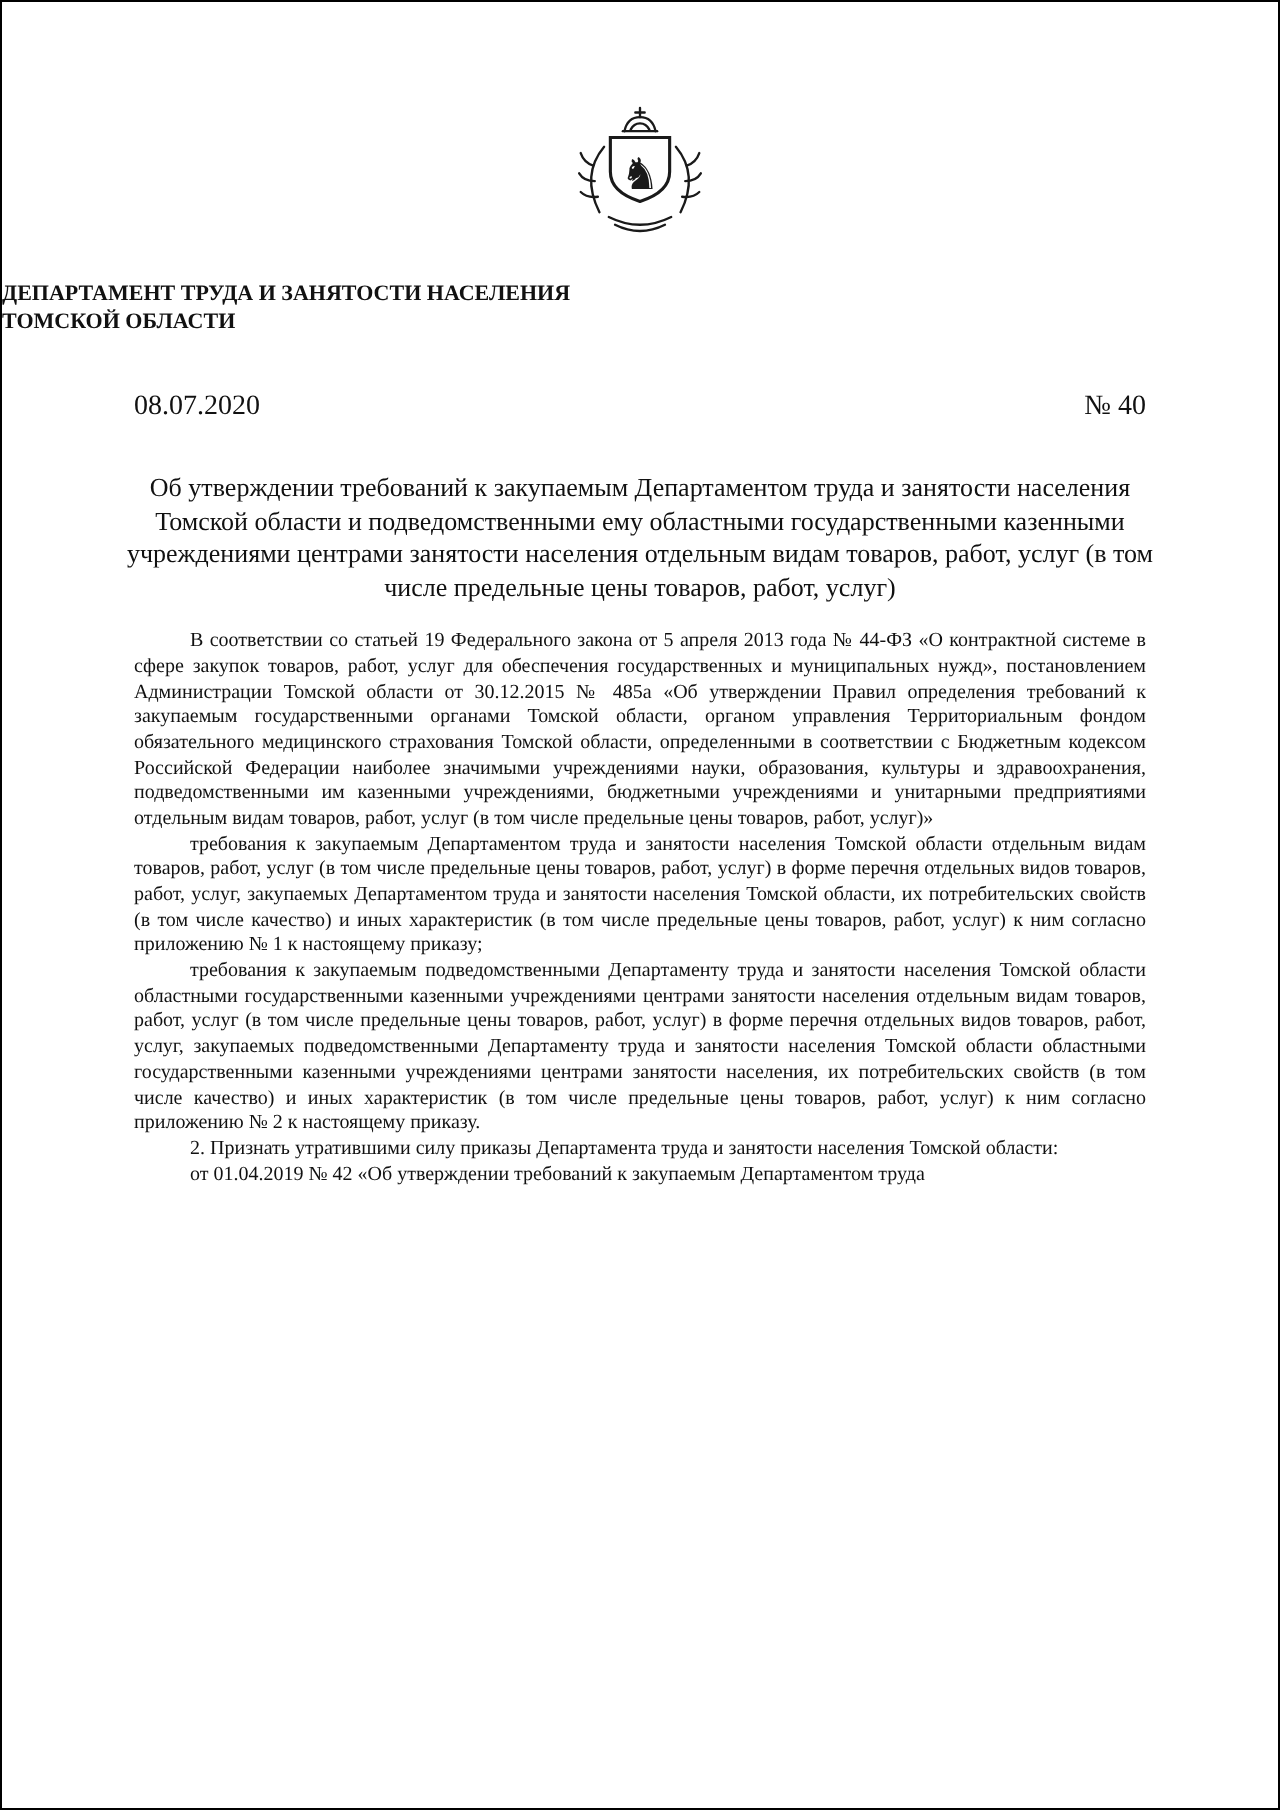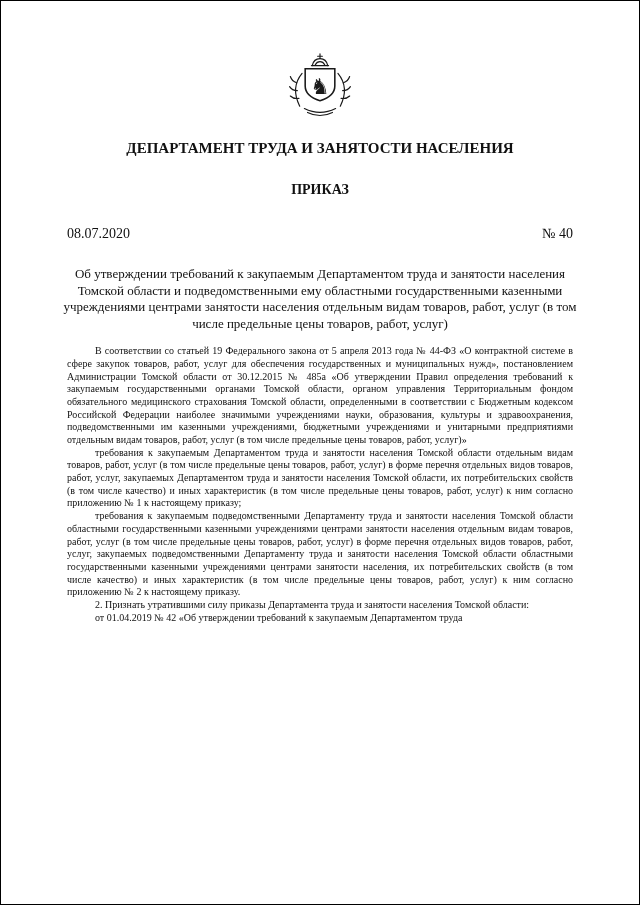--- a/index.html
+++ b/index.html
@@ -16,23 +16,23 @@
     overflow: hidden;
     position: relative;
   }
   .emblem {
     width: 78px;
     margin: 52px auto 0;
     text-align: center;
   }
   .org-name {
     margin-top: 10px;
-    text-align: center;
+    text-align: left;
     font-weight: bold;
-    font-size: 15px;
+    font-size: 11px;
     line-height: 1.28;
   }
   .doc-type {
     margin-top: 24px;
     text-align: center;
     font-weight: bold;
     font-size: 14px;
   }
   .meta-row {
     margin: 28px 66px 0;
@@ -72,23 +72,23 @@
         <path d="M80 38 q6 -2 8 -8 M79 48 q7 0 10 -5 M77 58 q7 1 11 -3"></path>
         <path d="M30 71 Q50 81 70 71 M34 76 Q50 84 66 76"></path>
       </g>
       <path d="M31 20 h38 v22 q0 13 -19 19 q-19 -6 -19 -19 z" fill="#ffffff" stroke="#1a1a1a" stroke-width="2"></path>
       <text x="50" y="53" text-anchor="middle" font-size="28" fill="#1a1a1a" font-family="DejaVu Sans, sans-serif">♞</text>
     </svg>
   </div>
 
   <div class="org-name">
     <div>ДЕПАРТАМЕНТ ТРУДА И ЗАНЯТОСТИ НАСЕЛЕНИЯ</div>
+    <div>ТОМСКОЙ ОБЛАСТИ</div>
   </div>
 
-  <div class="doc-type">ПРИКАЗ</div>
 
   <div class="meta-row">
     <span>08.07.2020</span>
     <span>№ 40</span>
   </div>
 
   <div class="subject">Об утверждении требований к закупаемым Департаментом труда и занятости населения Томской области и подведомственными ему областными государственными казенными учреждениями центрами занятости населения отдельным видам товаров, работ, услуг (в том числе предельные цены товаров, работ, услуг)</div>
 
   <main class="doc-body">
     <p class="para">В соответствии со статьей 19 Федерального закона от 5 апреля 2013 года № 44-ФЗ «О контрактной системе в сфере закупок товаров, работ, услуг для обеспечения государственных и муниципальных нужд», постановлением Администрации Томской области от 30.12.2015 № 485а «Об утверждении Правил определения требований к закупаемым государственными органами Томской области, органом управления Территориальным фондом обязательного медицинского страхования Томской области, определенными в соответствии с Бюджетным кодексом Российской Федерации наиболее значимыми учреждениями науки, образования, культуры и здравоохранения, подведомственными им казенными учреждениями, бюджетными учреждениями и унитарными предприятиями отдельным видам товаров, работ, услуг (в том числе предельные цены товаров, работ, услуг)»</p>

